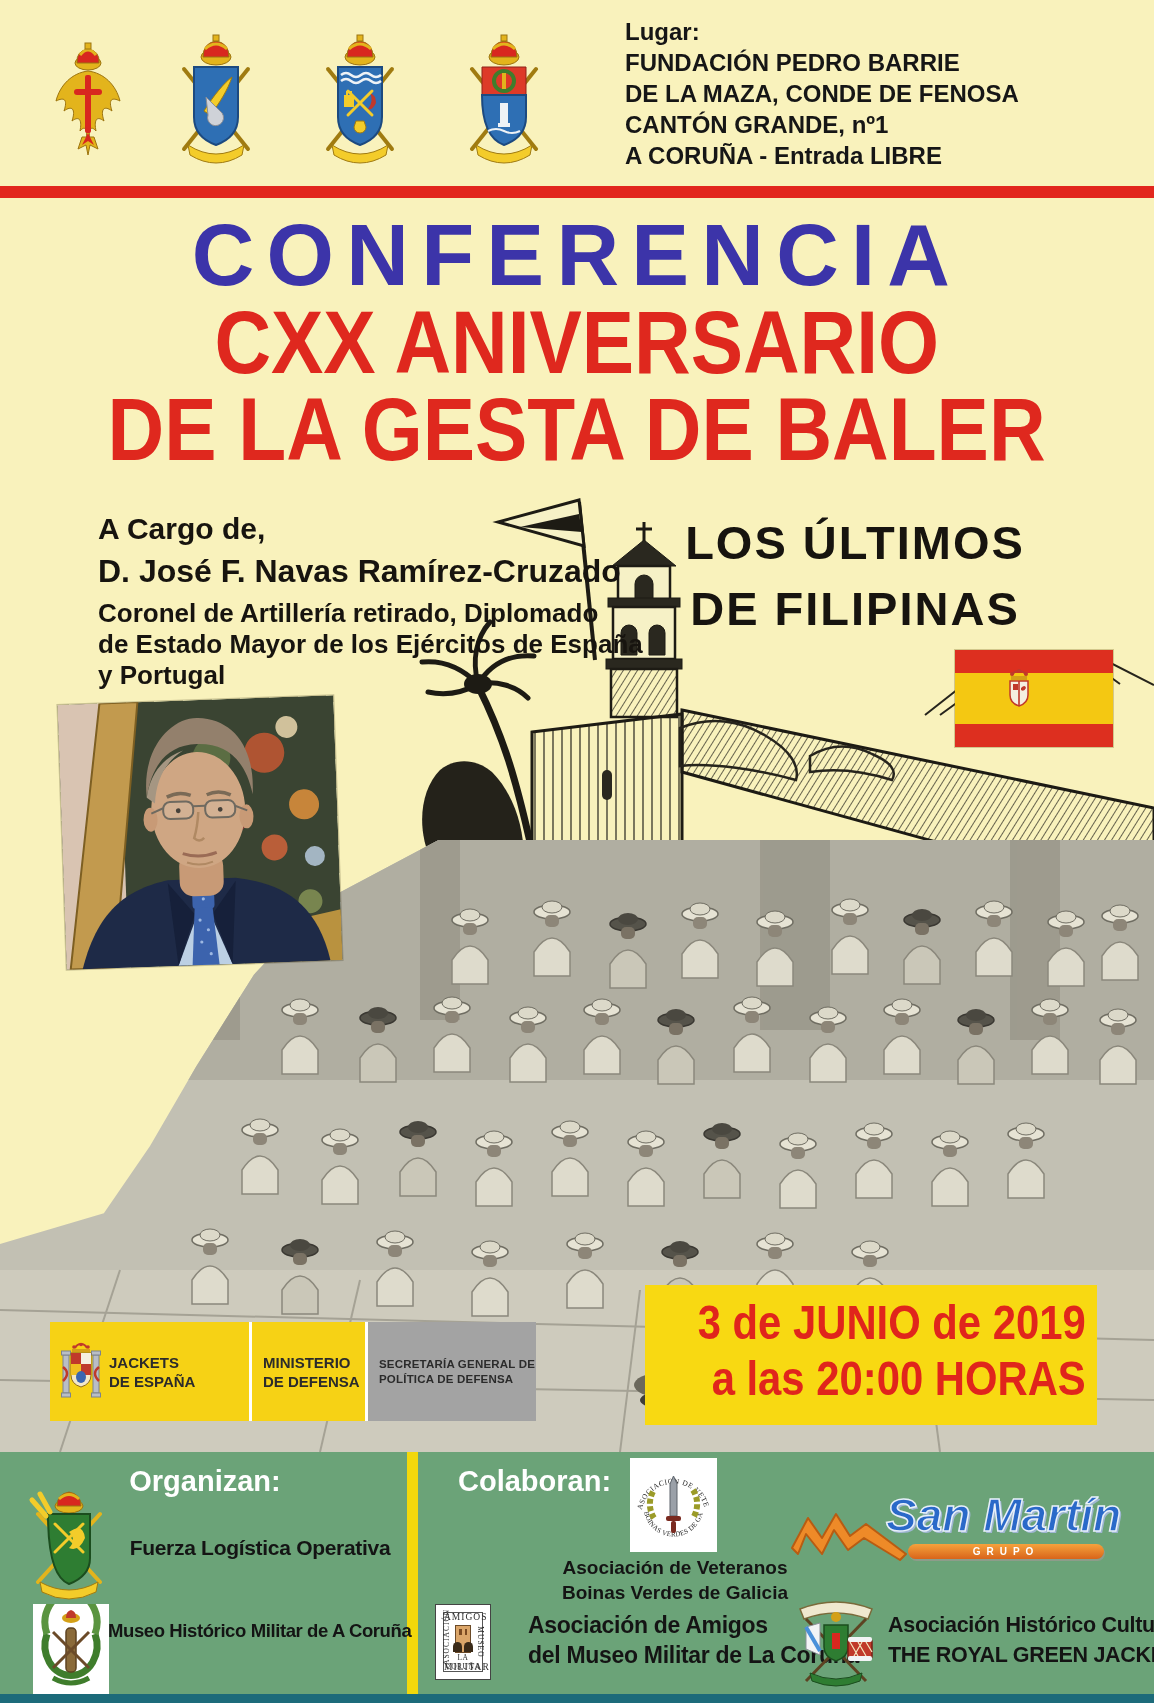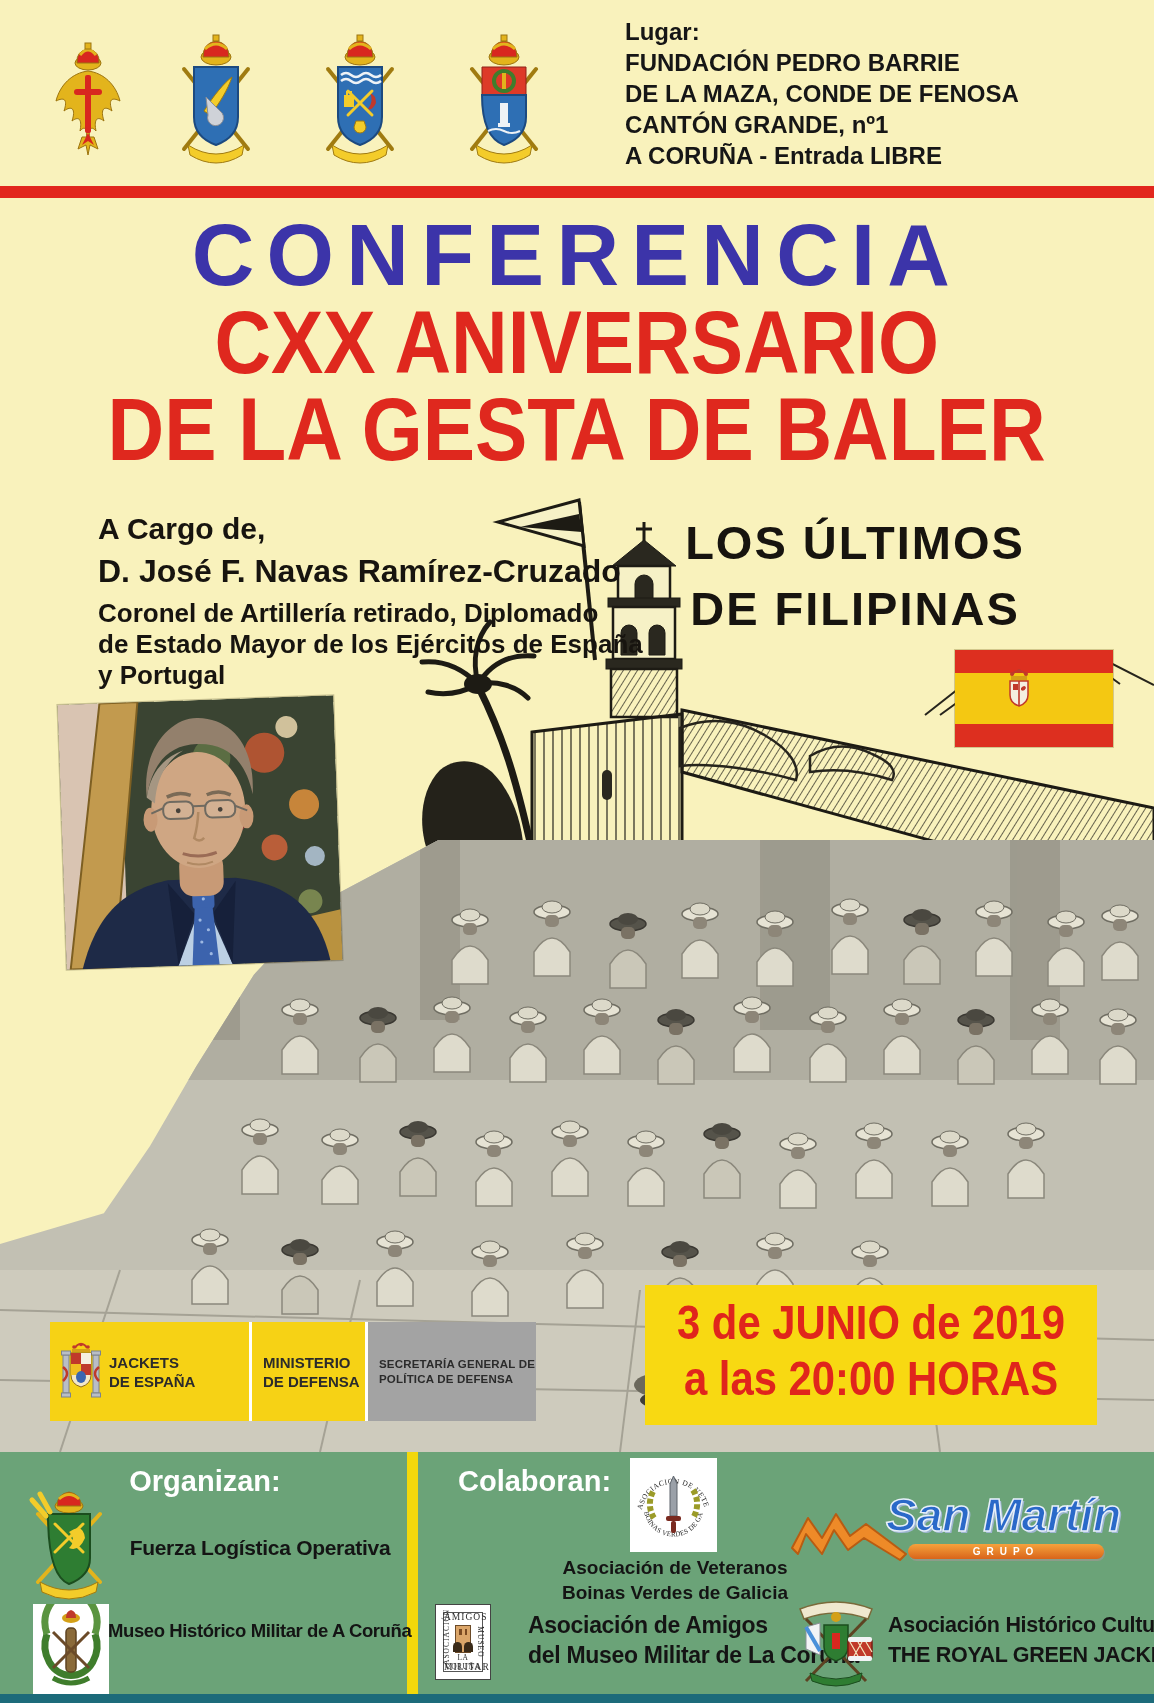--- a/index.html
+++ b/index.html
@@ -55,21 +55,21 @@
   .gov-band .blk{height:100%;display:flex;align-items:center;}
   .gov-yellow{background:#f6d215;}
   .gov1{width:199px;border-right:3px solid #fff;}
   .gov2{width:116px;border-right:3px solid #fff;padding-left:11px;box-sizing:border-box;}
   .gov3{width:168px;background:#a3a3a3;padding-left:11px;box-sizing:border-box;}
   .gov-arms{width:40px;height:62px;margin-left:11px;margin-right:8px;flex:none;}
   .gov-txt{font-size:15px;font-weight:700;line-height:19px;color:#2b2b2b;white-space:nowrap;}
   .gov3 .gov-txt{font-size:11.5px;line-height:15px;letter-spacing:.2px;}
   
   .date-box{position:absolute;left:645px;top:1285px;width:452px;height:140px;background:#f8d912;
-    z-index:5;text-align:center;color:#e0251c;font-weight:800;}
+    z-index:5;text-align:right;color:#e0251c;font-weight:800;}
   .date-box .dl{font-size:44px;line-height:56px;white-space:nowrap;transform:scale(.95,1.08);}
   .date-box .dl1{margin-top:10px;}
   
   .footer{position:absolute;left:0;top:1452px;width:1154px;height:251px;background:#6ba378;z-index:6;}
   .f-divider{position:absolute;left:407px;top:0;width:11px;height:242px;background:#f2d80b;}
   .f-head{position:absolute;color:#fff;font-size:29px;font-weight:800;white-space:nowrap;}
   .org-head{left:60px;width:290px;top:13px;text-align:center;}
   .colab-head{left:458px;top:13px;}
   .f-item{position:absolute;color:#141414;font-weight:700;white-space:nowrap;}
   .flo-emblem{position:absolute;left:26px;top:34px;width:86px;height:114px;}

